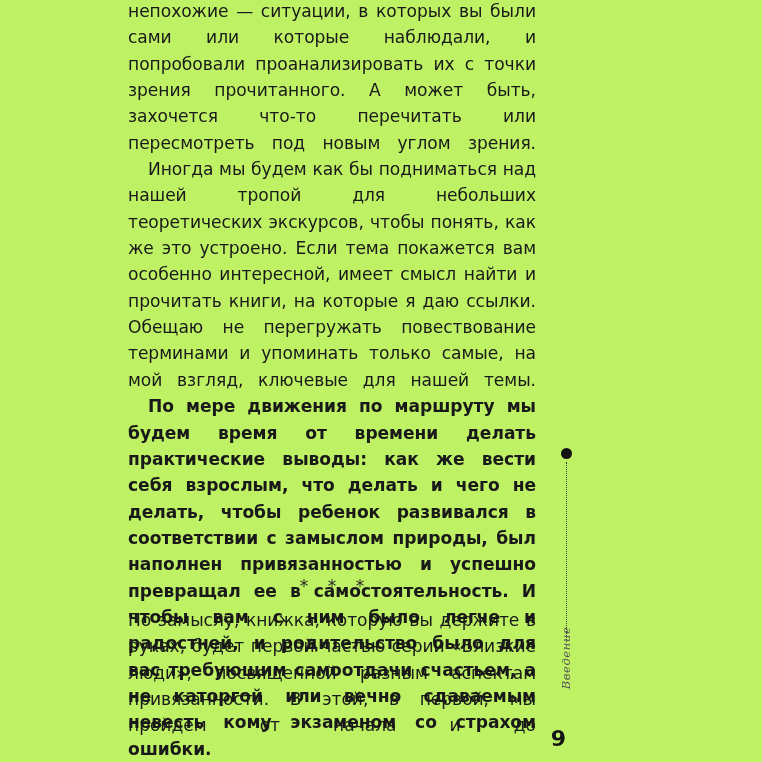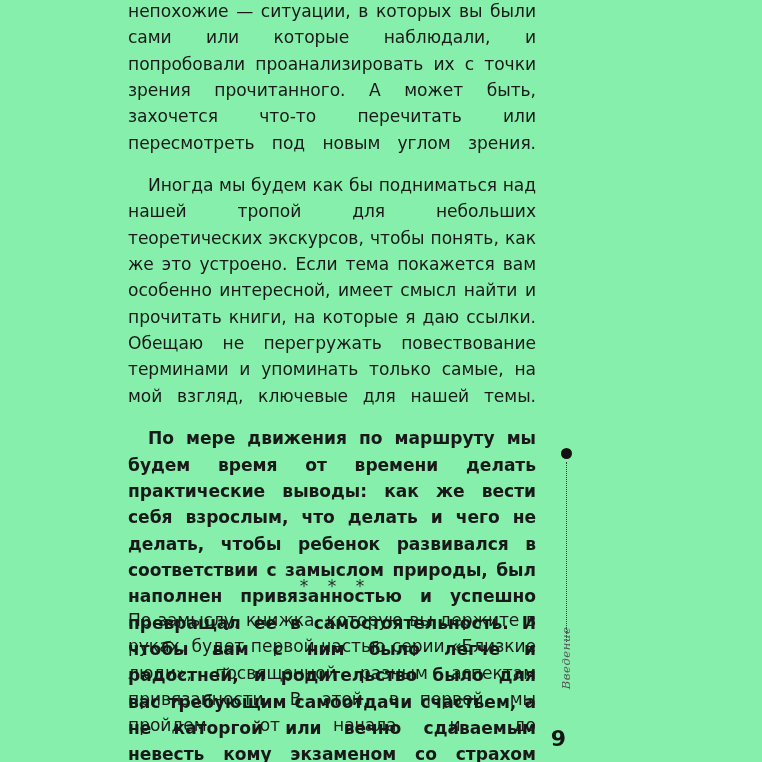--- a/index.html
+++ b/index.html
@@ -14,21 +14,21 @@
     overflow: hidden;
     font-family: "DejaVu Sans", "Liberation Sans", sans-serif;
     color: #1a1a1a;
     -webkit-font-smoothing: antialiased;
   }
 
   
   #page {
     position: absolute;
     inset: 0;
-    background: #86efac;
+    background: #bef264;
   }
 
   
   #text-column {
     position: absolute;
     left: 128px;
     top: -2px;
     width: 408px;
   }
 
@@ -37,21 +37,21 @@
     text-align: justify;
     text-justify: inter-word;
     font-size: 17.1px;
     line-height: 26.35px;
     letter-spacing: -0.05px;
     word-spacing: 0.2px;
     color: #191919;
     hyphens: manual;
   }
   .para + .para {
-    margin-top: 16px;
+    margin-top: 0;
   }
   .para.indent {
     text-indent: 20px;
   }
   .para.noindent {
     text-indent: 0;
   }
   
   .para.fulljust {
     text-align-last: justify;

